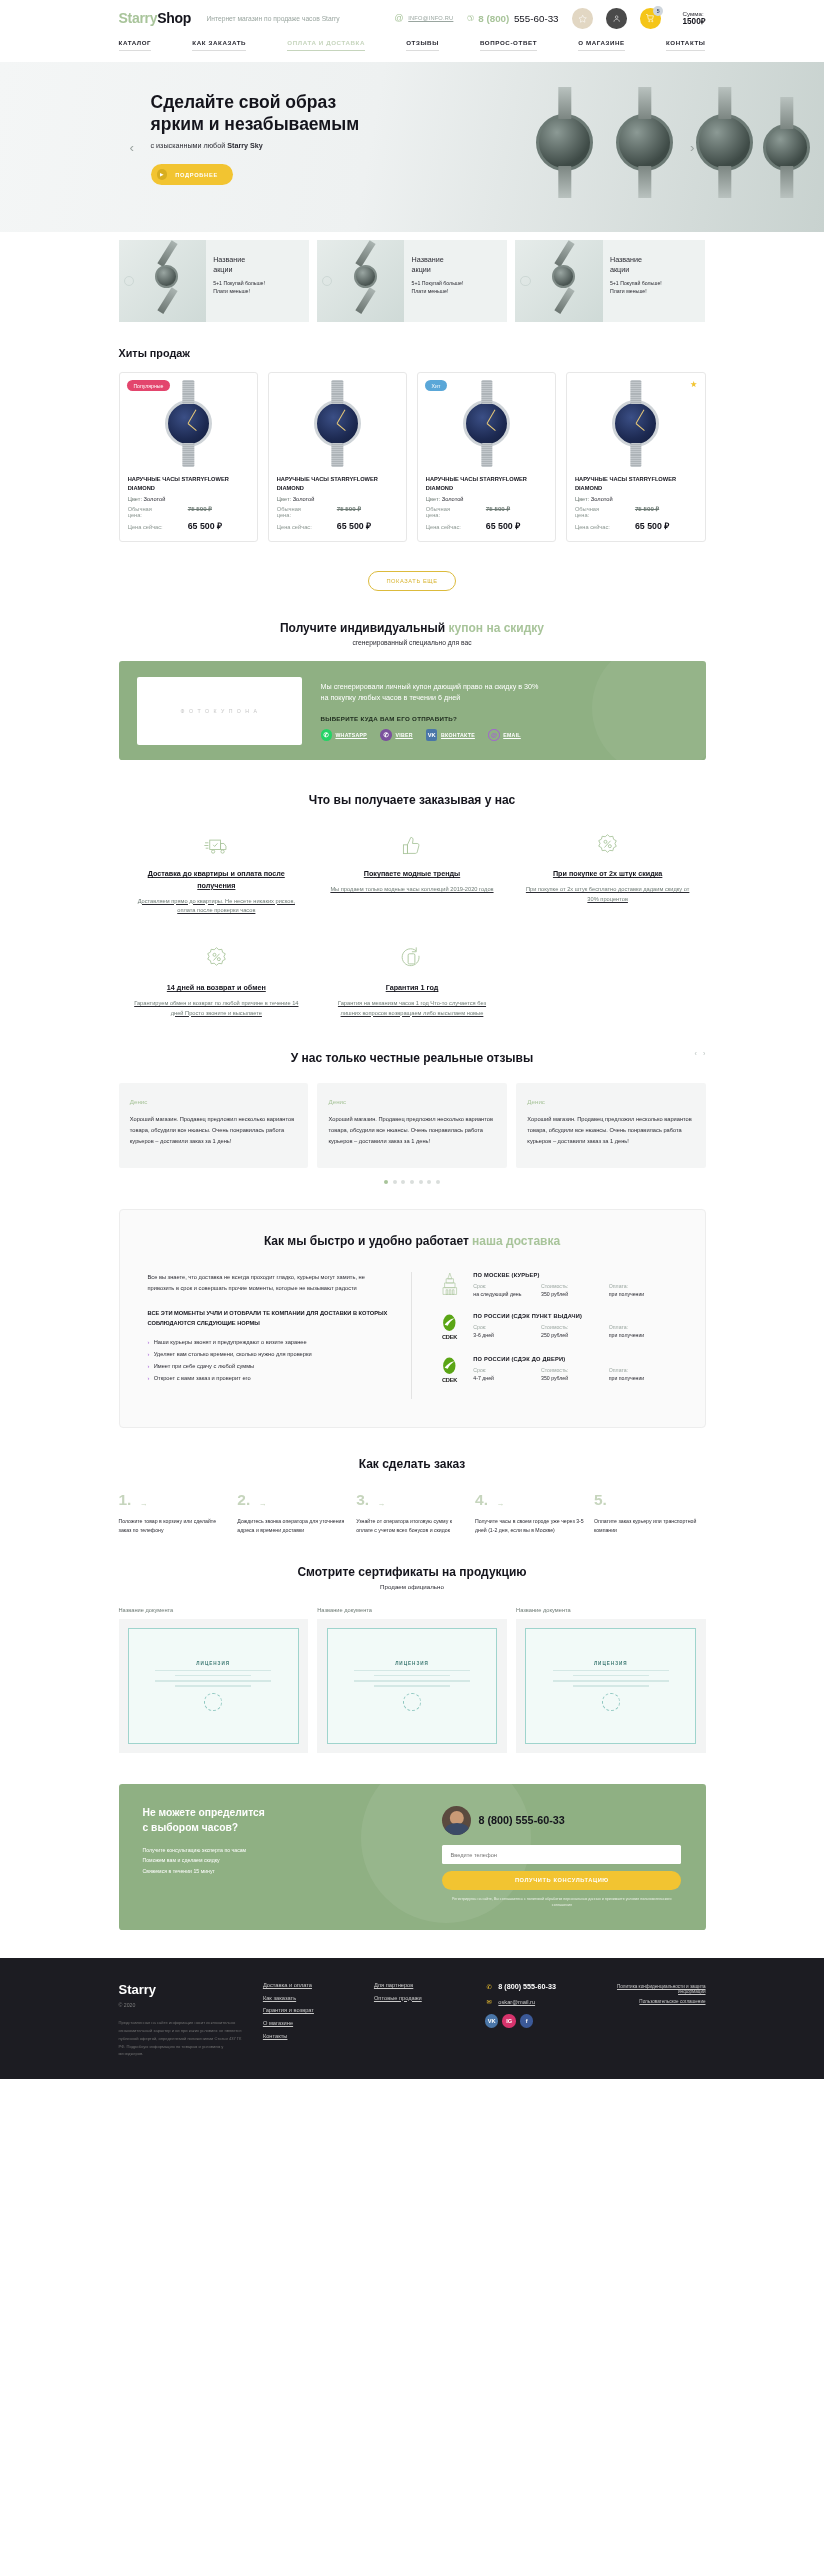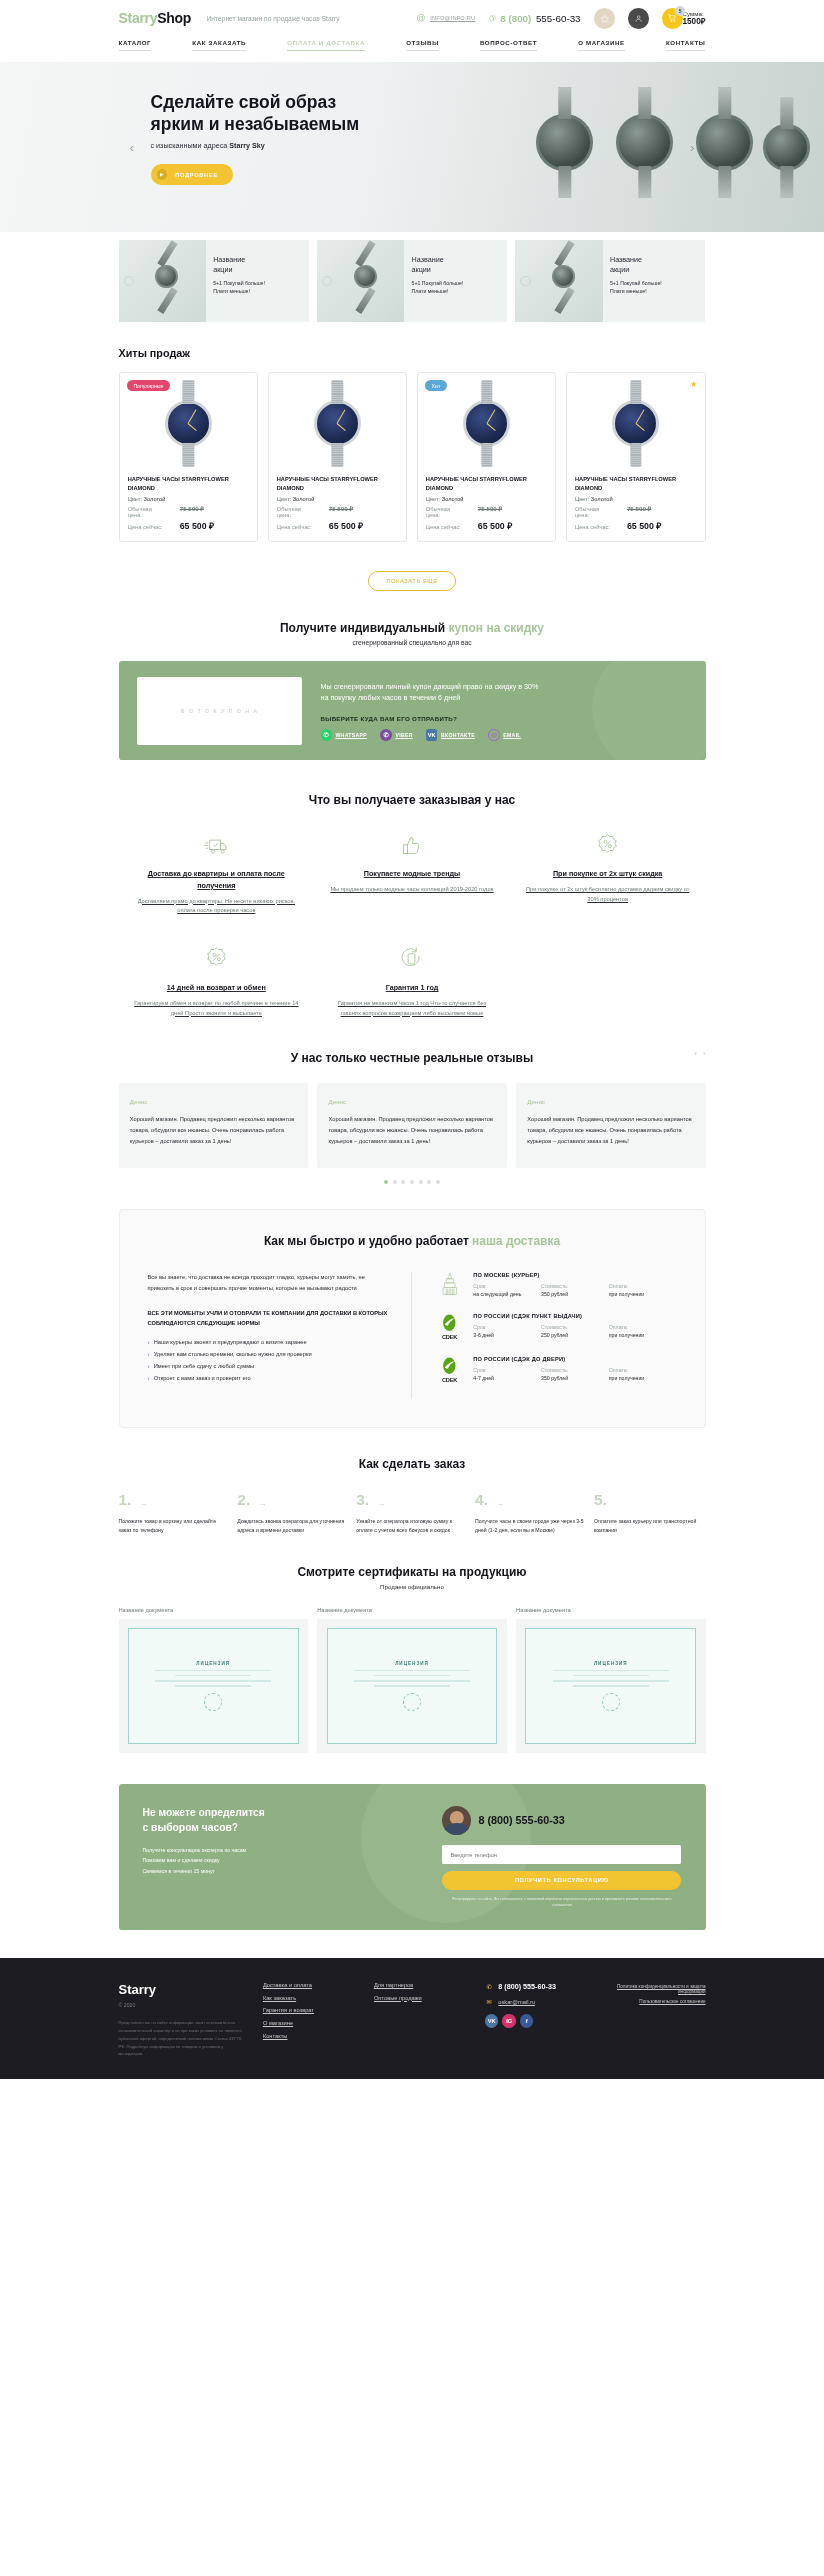--- a/index.html
+++ b/index.html
@@ -26,21 +26,21 @@
     display: flex; align-items: center; justify-content: center; font-size: 8.8px;
   }
   .mail-link { font-size: 5.7px; color: #9aa6a0; text-decoration: underline; letter-spacing: 0.2px; }
   .hdr-phone { display: flex; align-items: center; gap: 4.6px; font-size: 9.8px; }
   .ph-ico { color: #a8c49a; font-size: 8.2px; transform: scaleX(-1); }
   .ph-code { color: #a8c49a; font-weight: 700; }
   .ph-num { color: #14141c; font-weight: 400; }
   .circ { width: 20.6px; height: 20.6px; border-radius: 50%; display: flex; align-items: center; justify-content: center; }
   .circ.fav { background: #e2d7c3; color: #fff; }
   .circ.user { background: #4a4a4a; color: #fff; }
-  .cart-wrap { display: flex; align-items: center; gap: 0; position: relative; }
+  .cart-wrap { display: flex; align-items: center; gap: 22px; position: relative; }
   .circ.cart { background: #f5c518; color: #fff; }
   .cart-badge {
     position: absolute; top: -2.1px; left: 13.4px; width: 9.8px; height: 9.8px;
     border-radius: 50%; background: #cfd6dd; color: #3a4a6b; font-size: 5.2px;
     display: flex; align-items: center; justify-content: center; font-weight: 700;
   }
   .cart-txt { line-height: 1.15; }
   .cart-txt .lbl { font-size: 6.2px; color: #2b2b33; }
   .cart-txt .val { font-size: 8.2px; font-weight: 700; color: #14141c; }
 
@@ -145,21 +145,21 @@
   .watch::after {
     content:""; position:absolute; left:50%; bottom:-23px; width:11.3px; height:24px;
     background: repeating-linear-gradient(0deg,#c3c8cc,#c3c8cc 1px,#aeb4b8 1px,#aeb4b8 2.1px);
     transform: translateX(-50%); border-radius: 1.5px;
   }
   .watch .hand { position:absolute; left:50%; top:50%; background:#e8c978; transform-origin: 0 50%; height:1px;}
   .prod-body { padding: 2.1px 8.2px 0; }
   .prod-name { font-size: 5.7px; font-weight: 700; line-height: 1.55; text-transform: uppercase; color: #14141c; }
   .prod-color { margin-top: 3.1px; font-size: 5.7px; color: #6d7a74; }
   .prod-color b { color: #2b2b33; font-weight: 400; }
-  .price-row { display: flex; align-items: baseline; gap: 15px; margin-top: 2px; }
+  .price-row { display: flex; align-items: baseline; gap: 23px; margin-top: 2px; }
   .price-row .lab { font-size: 5.7px; color: #8b9691; width: 37px; }
   .price-old { font-size: 6.2px; color: #6d7a74; text-decoration: line-through; font-weight: 700; }
   .price-now { font-size: 8.8px; font-weight: 700; color: #14141c; }
   .show-more-wrap { display: flex; justify-content: center; padding: 29px 0 0; }
   .show-more {
     border: 0.5px solid #dcbb3c; background: transparent; color: #d8b431; border-radius: 12.4px;
     padding: 5.7px 17.5px; font-size: 5.7px; letter-spacing: 0.6px; cursor: pointer;
     font-family: "Liberation Sans", sans-serif;
   }
 
@@ -402,21 +402,21 @@
       <div class="hw b"></div>
       <div class="hw c"></div>
       <div class="hw d"></div>
     </div>
     <div class="hero-inner">
       <h1>
         <span>Сделайте свой образ</span><br>
         <span>ярким и незабываемым</span>
       </h1>
       <div class="sub">
-        <span>с изысканными адреса </span><b>Starry Sky</b>
+        <span>с изысканными любой </span><b>Starry Sky</b>
       </div>
       <button class="hero-btn">
         <span class="pl">▶</span>
         <span class="lbl">ПОДРОБНЕЕ</span>
       </button>
     </div>
     <div class="hero-arrow l">‹</div>
     <div class="hero-arrow r">›</div>
   </div>
 

